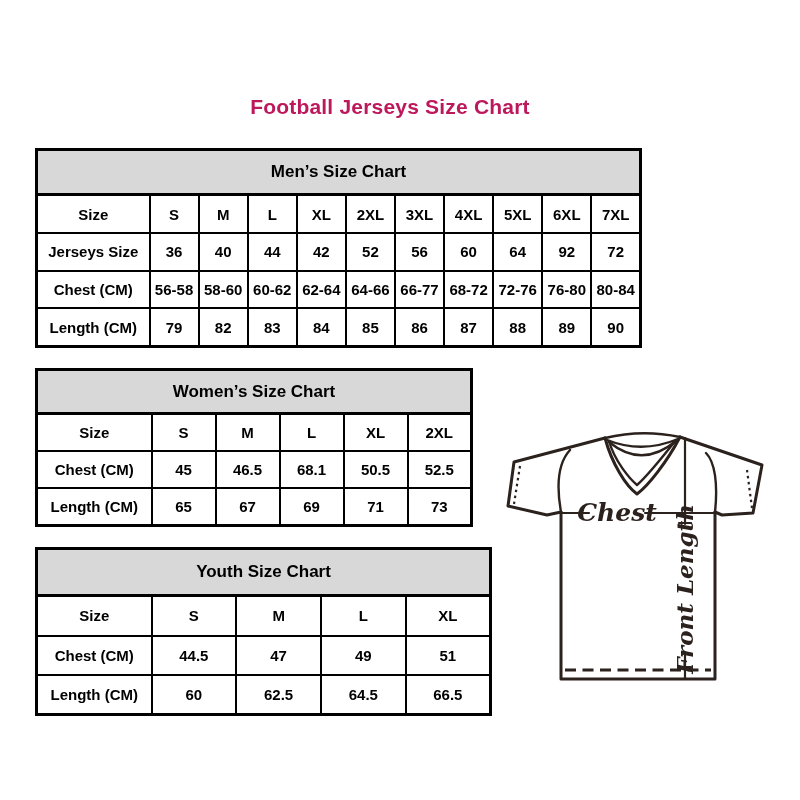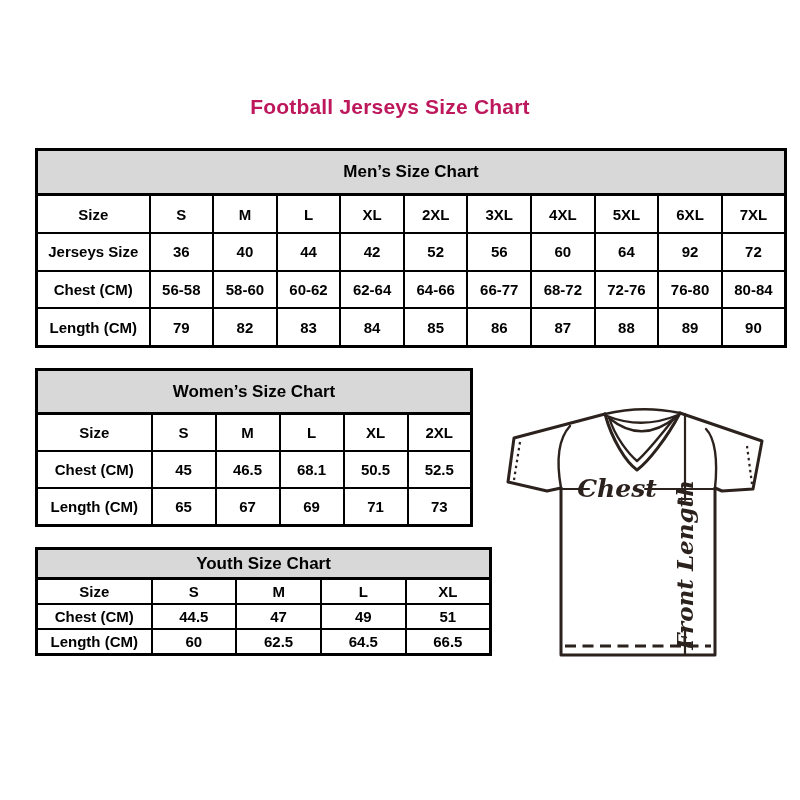--- a/index.html
+++ b/index.html
@@ -15,23 +15,23 @@
     position:absolute;
     left:0; top:95px; width:780px;
     margin:0;
     text-align:center;
     font-size:21px;
     font-weight:bold;
     letter-spacing:0.2px;
     color:#be185d;
   }
   .tbl-wrap{position:absolute;}
-  .tbl-mens  {left:35px; top:148px; width:752px; height:200px;}
+  .tbl-mens  {left:35px; top:148px; width:607px; height:200px;}
   .tbl-womens{left:35px; top:368px; width:438px; height:159px;}
-  .tbl-youth {left:35px; top:547px; width:457px; height:109px;}
+  .tbl-youth {left:35px; top:547px; width:457px; height:169px;}
 
   table.size-table{
     width:100%; height:100%;
     border-collapse:collapse;
     table-layout:fixed;
     border:3px solid #000;
   }
   table.size-table th, table.size-table td{
     border:2px solid #000;
     text-align:center;
@@ -46,21 +46,21 @@
     background:#d8d8d8;
     font-size:17px;
     border:3px solid #000;
   }
   .tbl-mens   col.label{width:113px;}
   .tbl-womens col.label{width:115px;}
   .tbl-youth  col.label{width:115px;}
 
   .jersey-diagram{
     position:absolute;
-    left:495px; top:398px;
+    left:495px; top:422px;
     width:290px; height:270px;
   }
   .jersey-diagram svg{display:block;width:100%;height:100%;}
   .jersey-label{
     font-family:"DejaVu Serif", serif;
     font-style:italic;
     font-weight:bold;
     fill:#2b211d;
   }
 </style>

